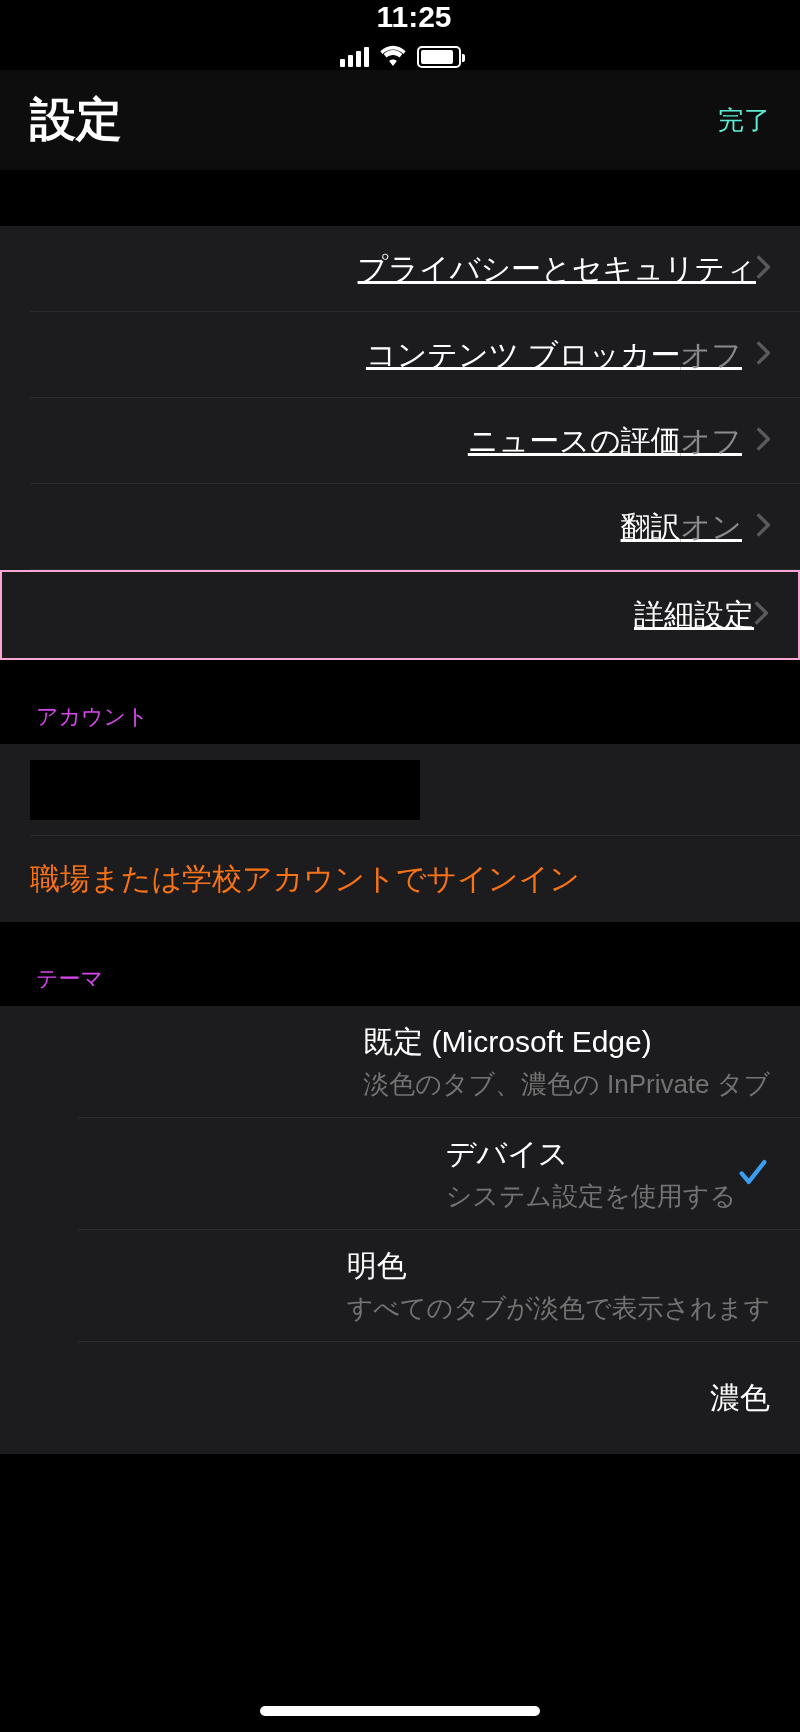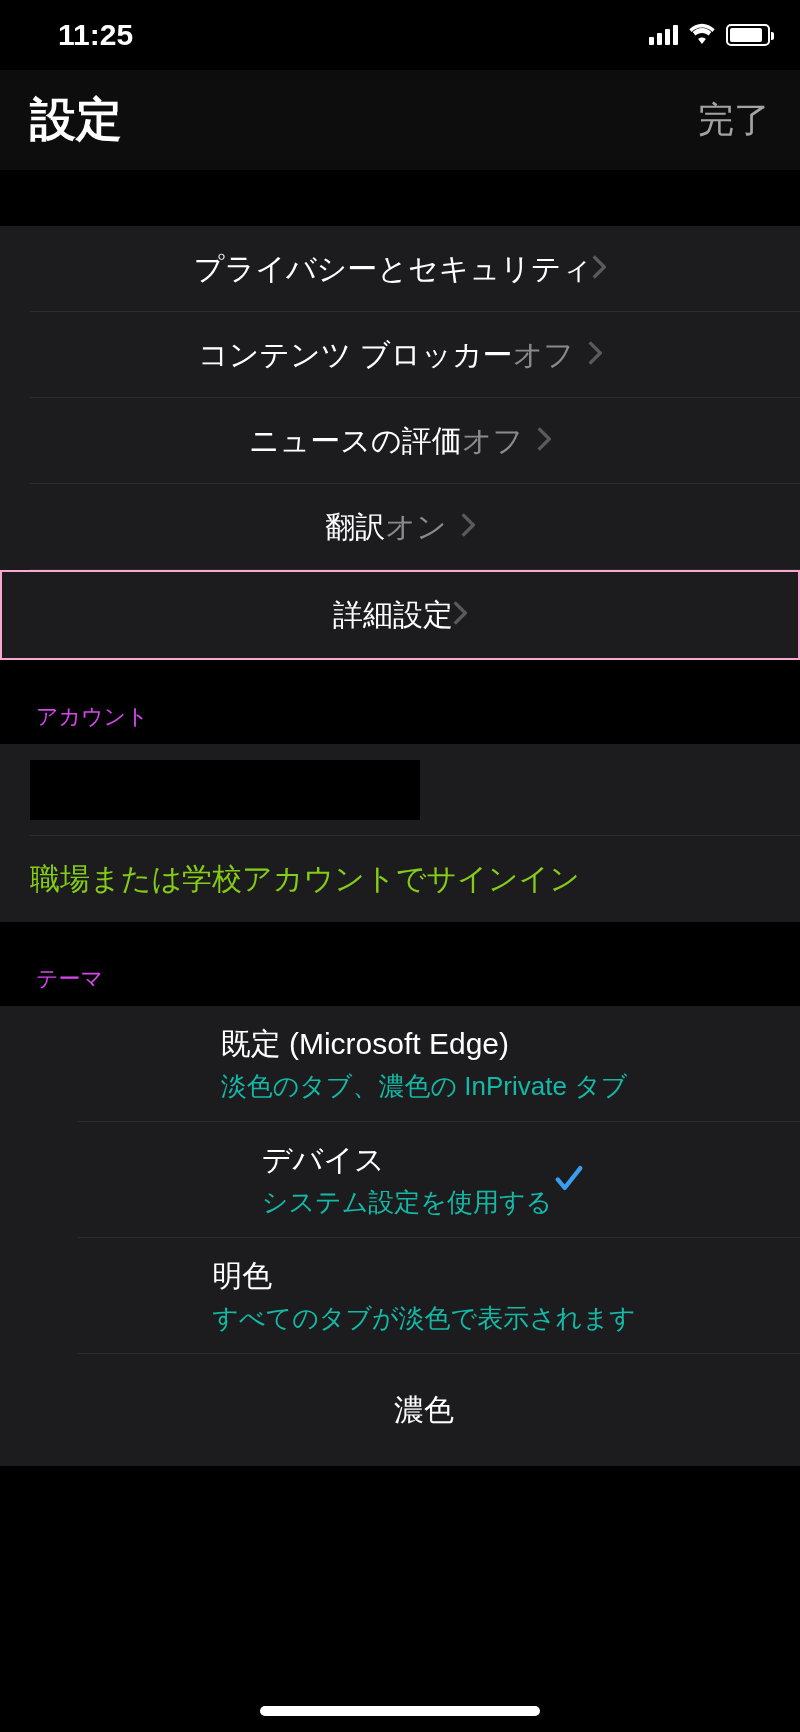--- a/index.html
+++ b/index.html
@@ -15,20 +15,21 @@
       color: #fff;
       overflow: hidden;
       position: relative;
     }
     .status-bar {
       height: 70px;
       display: flex;
       align-items: center;
       justify-content: space-between;
       padding: 0 30px;
+      flex-direction: column;
     }
     .status-time {
       font-size: 30px;
       font-weight: 600;
       padding-left: 28px;
     }
     .status-icons {
       display: flex;
       align-items: center;
       gap: 10px;
@@ -82,22 +83,22 @@
       justify-content: space-between;
       padding: 0 30px;
       background: #0d0d0d;
       gap: 24px;
     }
     .nav-title {
       font-size: 46px;
       font-weight: 700;
     }
     .nav-done {
-      font-size: 36px;
-      color: #a3a3a3;
+      font-size: 26px;
+      color: #5eead4;
       font-weight: 400;
       font-family: Liberation Serif, serif;
     }
     .content {
       background: #000;
     }
     .section-spacer {
       height: 56px;
       background: #000;
     }
@@ -106,24 +107,25 @@
       font-size: 22px;
       color: #d946ef;
       background: #000;
     }
     .list-group {
       background: #1c1c1e;
     }
     .list-item {
       display: flex;
       align-items: center;
-      justify-content: center;
+      justify-content: flex-end;
       padding: 0 30px;
       min-height: 86px;
       position: relative;
+      text-decoration: underline;
     }
     .list-item::after {
       content: '';
       position: absolute;
       bottom: 0;
       left: 30px;
       right: 0;
       height: 1px;
       background: #2c2c2e;
     }
@@ -178,27 +180,27 @@
       width: 390px;
       height: 60px;
       background: #000;
     }
     .account-signin {
       display: flex;
       align-items: center;
       padding: 0 30px;
       min-height: 86px;
       font-size: 30px;
-      color: #84cc16;
+      color: #f97316;
     }
     .theme-item {
       display: flex;
       align-items: center;
-      justify-content: center;
-      padding: 18px 30px;
+      justify-content: flex-end;
+      padding: 8px 30px;
       min-height: 112px;
       position: relative;
       margin-left: 48px;
     }
     .theme-item::after {
       content: '';
       position: absolute;
       bottom: 0;
       left: 30px;
       right: 0;
@@ -212,21 +214,21 @@
       display: flex;
       flex-direction: column;
       gap: 4px;
     }
     .theme-title {
       font-size: 30px;
       color: #fff;
     }
     .theme-subtitle {
       font-size: 26px;
-      color: #14b8a6;
+      color: #737373;
     }
     .checkmark {
       color: #3a9df0;
     }
     .checkmark svg {
       width: 34px;
       height: 34px;
     }
     .home-indicator {
       position: absolute;

